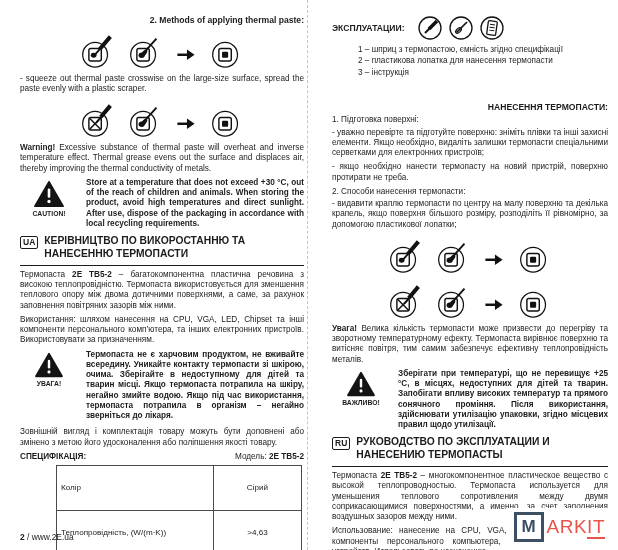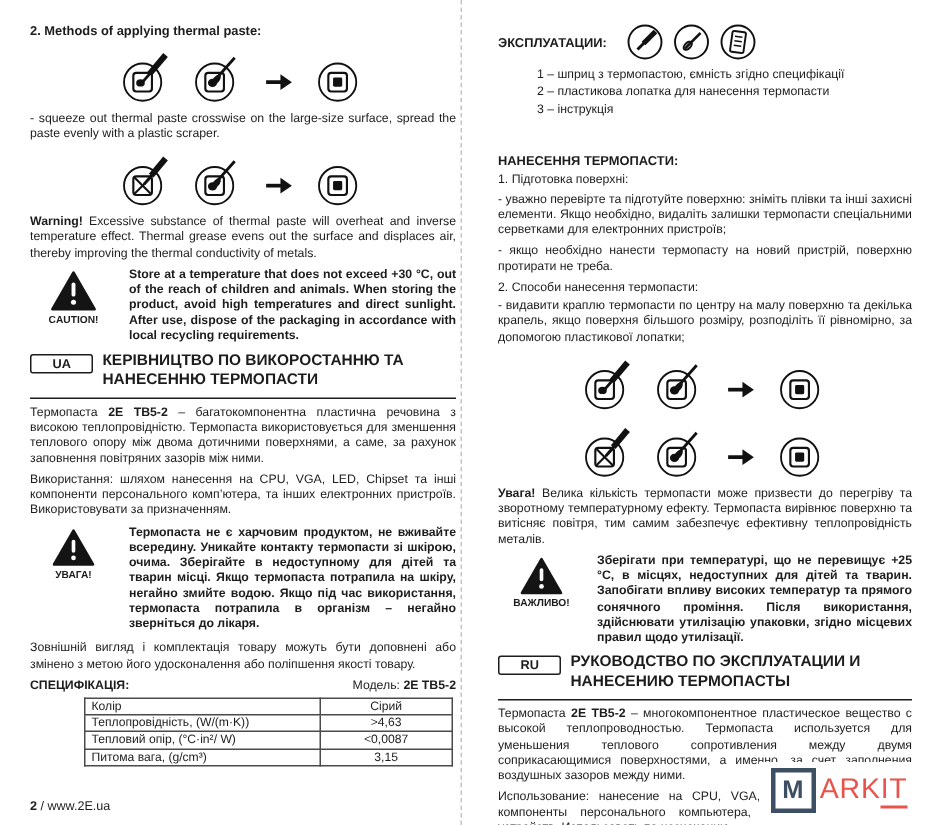--- a/index.html
+++ b/index.html
@@ -14,21 +14,21 @@
     line-height:1.25;
   }
   .divider{
     position:absolute;left:307px;top:0;height:550px;width:0;
     border-left:1px dashed #c4c4c4;
   }
   .col{position:absolute;top:15px;}
   .col-left{left:20px;width:284px;}
   .col-right{left:332px;width:276px;}
   p{margin:0 0 4px 0;text-align:justify;}
-  .h-bold{font-weight:bold;font-size:8.6px;margin:0 0 3px 0;}
+  .h-bold{font-weight:bold;font-size:8.6px;margin:0 0 3px 0;text-align:right;}
   .sub-bold{font-weight:normal;margin:3px 0 2px 0;}
   b{font-weight:bold;}
   
   .picto-row{
     display:flex;align-items:center;justify-content:center;
     gap:10px;height:42px;margin:1px 0 3px 0;
   }
   .picto-row svg{display:block;}
   
   .caution-block{display:flex;align-items:flex-start;margin:4px 0 6px 0;}
@@ -36,29 +36,29 @@
     width:58px;flex:0 0 58px;display:flex;flex-direction:column;
     align-items:center;padding-top:2px;
   }
   .caution-label{font-weight:bold;font-size:6.8px;margin-top:2px;}
   .caution-text{flex:1;font-weight:bold;text-align:justify;margin-left:8px;}
   
   .section-header{margin:6px 0 4px 0;border-bottom:1.8px solid #1c1c1c;padding-bottom:4px;}
   .section-title-row{display:flex;align-items:flex-start;}
   .lang-badge{
     flex:0 0 auto;border:1.5px solid #1c1c1c;border-radius:2px;
-    font-weight:bold;font-size:8.5px;padding:0 14px;margin-right:6px;margin-top:1px;
+    font-weight:bold;font-size:8.5px;padding:0 2px;margin-right:6px;margin-top:1px;
   }
   .section-title{font-weight:bold;font-size:10.3px;line-height:1.25;max-width:232px;}
   
   .spec-head{display:flex;justify-content:space-between;margin:4px 0 3px 0;}
   .spec-table{border-collapse:collapse;margin-left:36px;width:246px;}
   .spec-table td{
     border:1px solid #4a4a4a;font-size:8.1px;
-    padding:0 4px;height:9px;
+    padding:17px 4px;height:9px;
   }
   .spec-table td.val{text-align:center;width:36%;}
   
   .kit-header{display:flex;align-items:center;margin-bottom:4px;}
   .kit-icons{display:flex;gap:5px;margin-left:12px;}
   .kit-list{margin:0 0 6px 26px;}
   .kit-list p{margin:0 0 1px 0;text-align:left;}
   
   .footer{position:absolute;left:20px;bottom:8px;font-size:8.4px;}
   .footer .pageno{font-weight:bold;}

